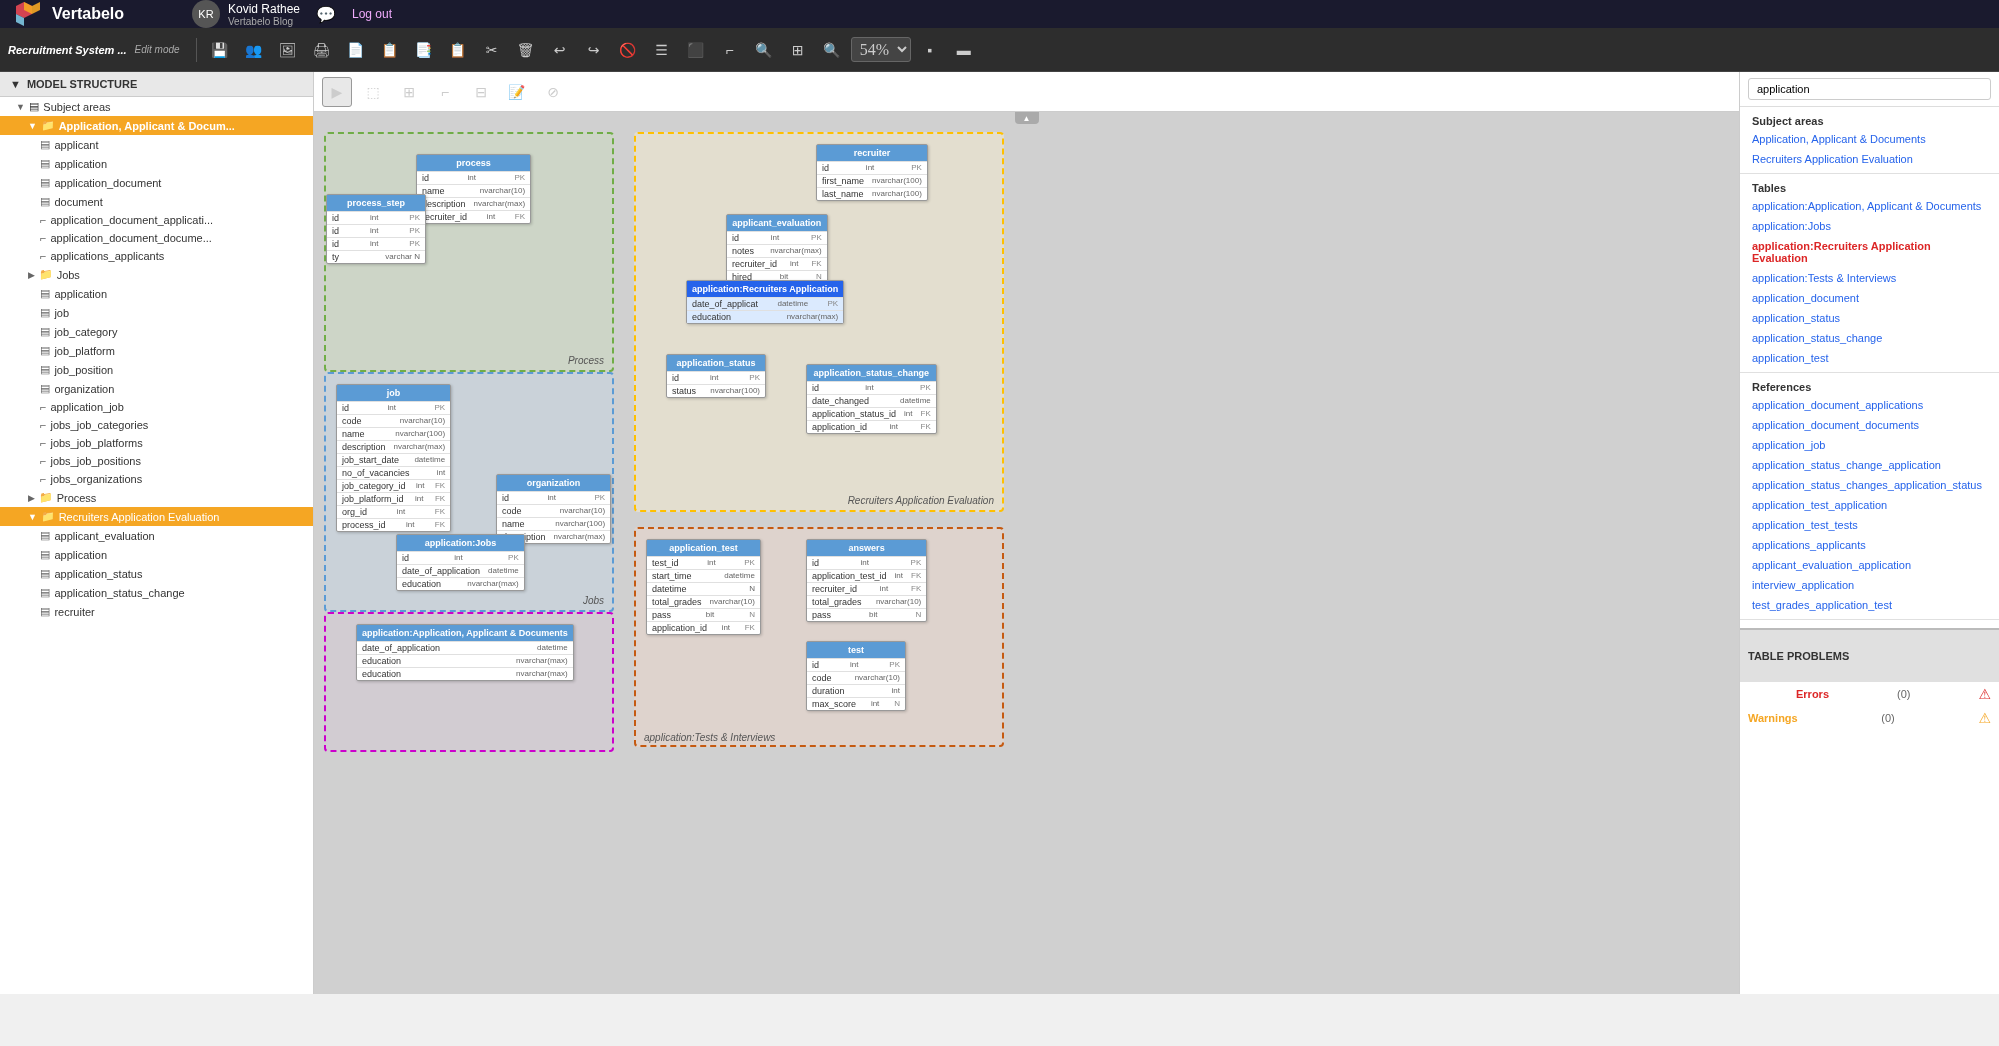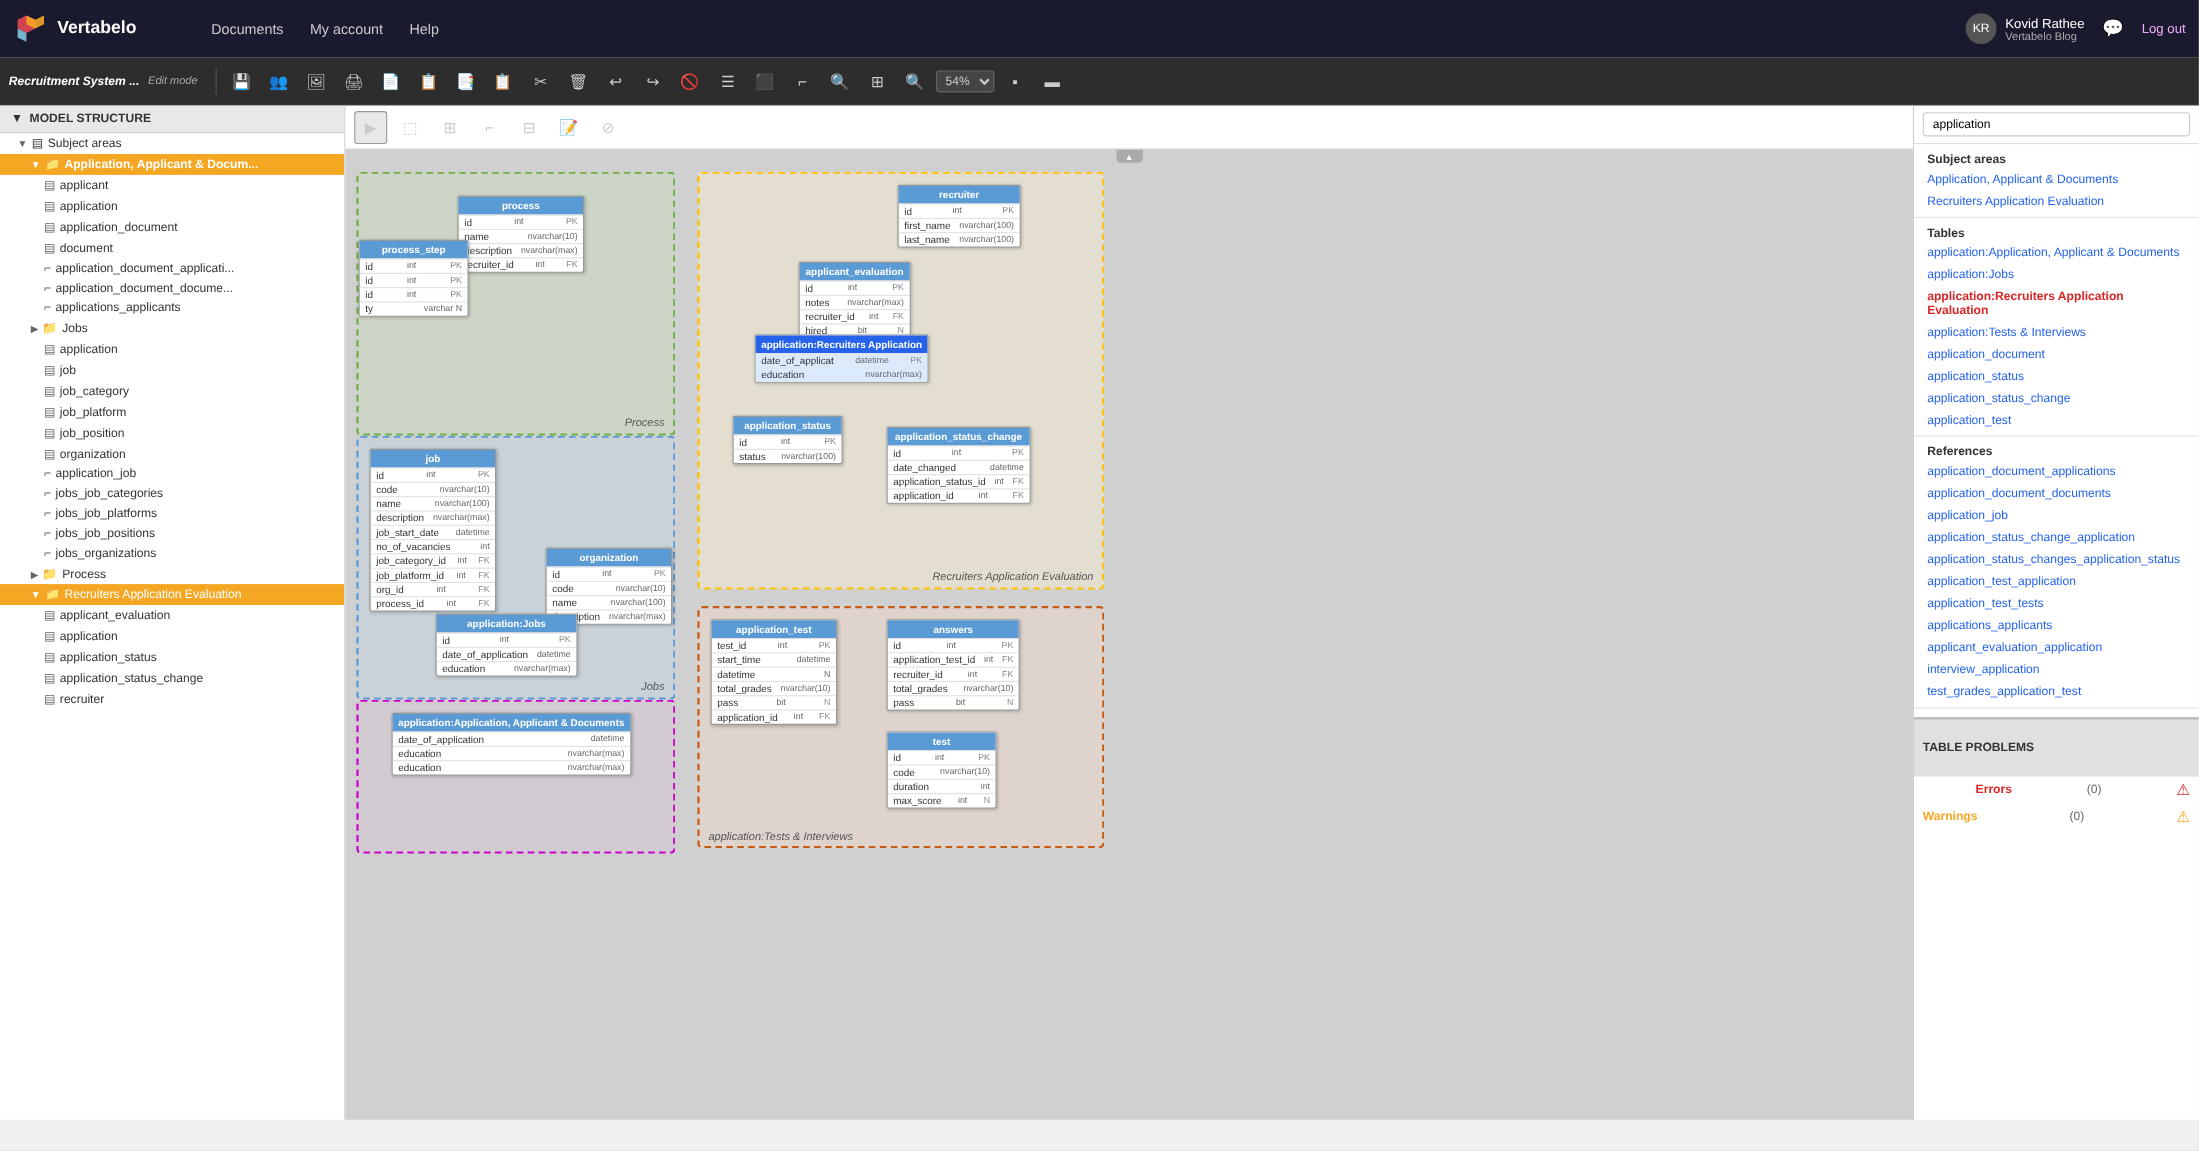--- a/index.html
+++ b/index.html
@@ -1,21 +1,21 @@
 <!DOCTYPE html>
 <html><head>
   <meta charset="utf-8">
   <style>
     * { box-sizing: border-box; margin: 0; padding: 0; }
     body { font-family: Arial, sans-serif; font-size: 12px; background: #f0f0f0; overflow: hidden; height: 1046px; width: 1999px; }
 
     
     .top-nav {
       background: #1a1a2e;
-      height: 52px;
+      height: 28px;
       display: flex;
       align-items: center;
       padding: 0 12px;
       gap: 20px;
       color: #fff;
     }
     .logo-area {
       display: flex;
       align-items: center;
       gap: 8px;
@@ -77,21 +77,22 @@
       align-items: center;
       gap: 4px;
       color: #ccc;
     }
     .zoom-select {
       background: #444;
       color: #ccc;
       border: 1px solid #666;
       padding: 2px 4px;
       border-radius: 3px;
-      font-size: 11px;
+      font-size: 16px;
+      font-family: Liberation Serif, serif;
     }
 
     
     .title-bar {
       background: #3a3a3a;
       height: 36px;
       display: flex;
       align-items: center;
       padding: 0 12px;
       color: #ccc;
@@ -237,25 +238,20 @@
 <body>
 
 <div class="top-nav">
   <div class="logo-area">
     <svg class="logo-icon" viewBox="0 0 32 32" width="32" height="32">
       <polygon points="4,8 12,4 20,8 20,16 12,20 4,16" fill="#e84855" opacity="0.9"></polygon>
       <polygon points="12,4 20,8 28,4 28,12 20,16 12,12" fill="#f5a623" opacity="0.9"></polygon>
       <polygon points="4,16 12,20 12,28 4,24" fill="#7ec8e3" opacity="0.9"></polygon>
     </svg>
     <span>Vertabelo</span>
-  </div>
-  <div class="nav-links">
-    <span class="nav-link">Documents</span>
-    <span class="nav-link">My account</span>
-    <span class="nav-link">Help</span>
   </div>
   <div class="nav-right">
     <div class="user-info">
       <div class="user-avatar">KR</div>
       <div>
         <div style="color:#fff; font-size:12px;">Kovid Rathee</div>
         <div style="color:#aaa; font-size:10px;">Vertabelo Blog</div>
       </div>
     </div>
     <span style="color:#ccc; font-size:16px;">💬</span>

